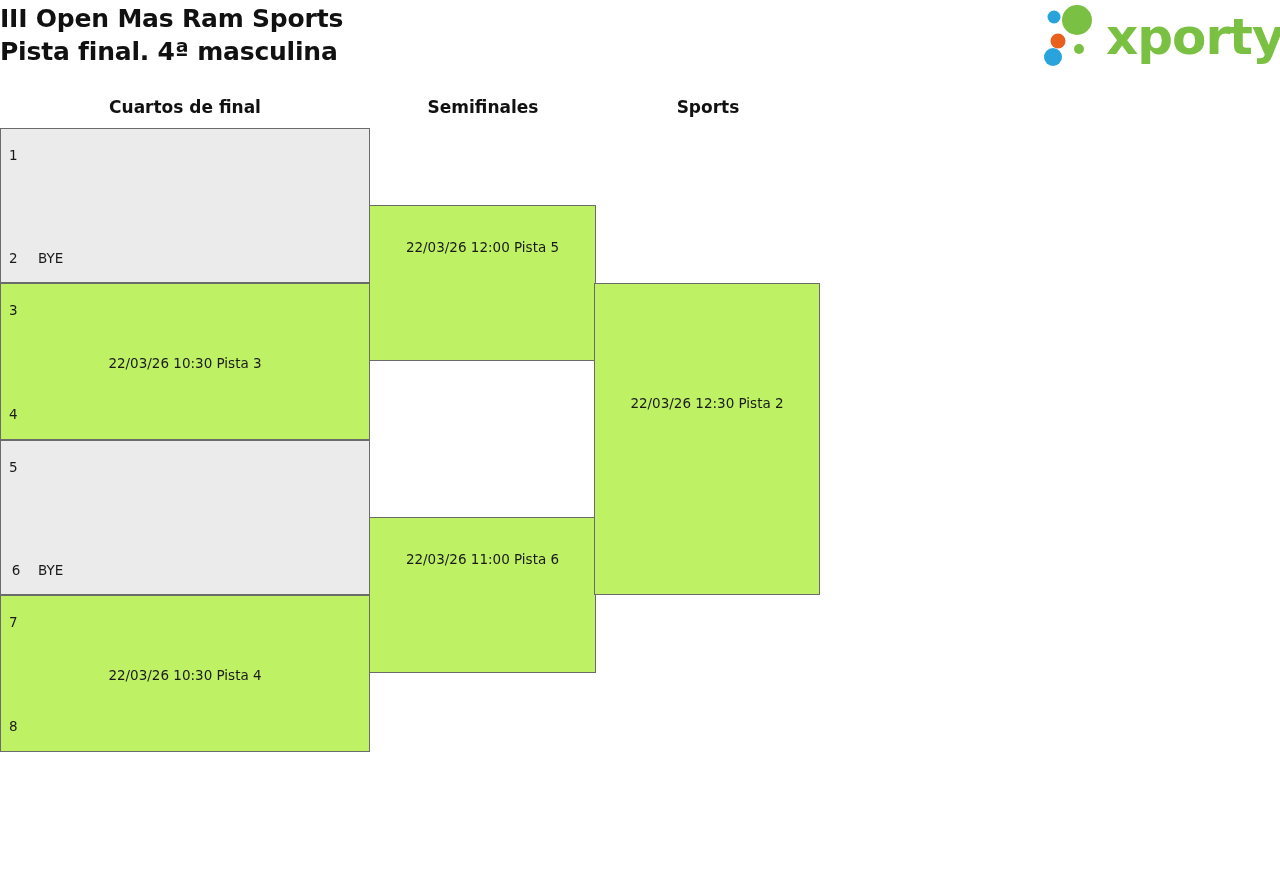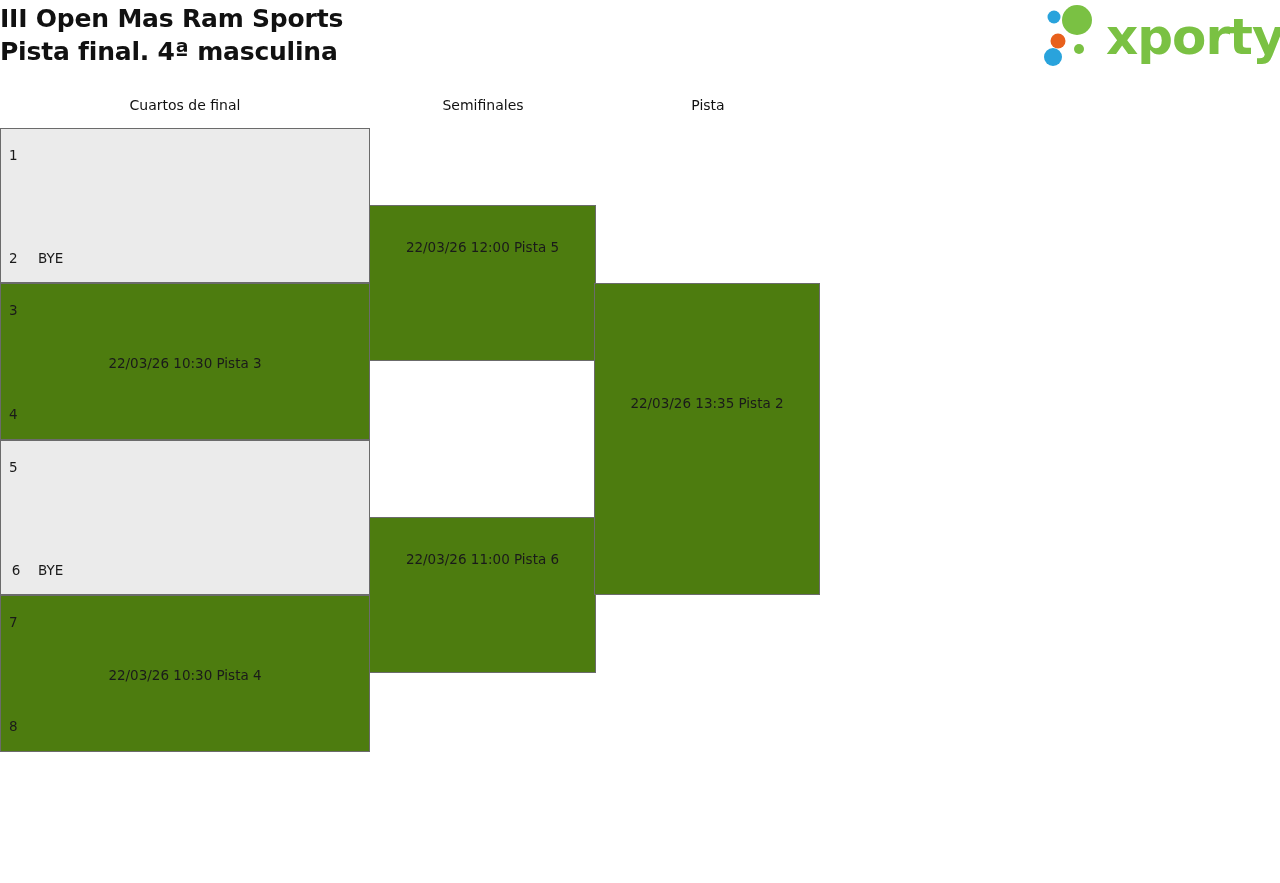--- a/index.html
+++ b/index.html
@@ -61,32 +61,32 @@
     font-size: 50px;
     font-weight: bold;
     color: #7ac143;
     letter-spacing: -1px;
     line-height: 60px;
   }
 
   
   .round-heading {
     position: absolute;
-    font-size: 14px;
-    font-weight: 400;
+    font-size: 17px;
+    font-weight: 700;
     color: #111111;
     text-align: center;
     white-space: nowrap;
   }
 
   
   .match-box {
     position: absolute;
     border: 1px solid #6b6b6b;
-    background: #4d7c0f;
+    background: #bef264;
   }
   .match-box.shaded {
     background: #ebebeb;
   }
   .seed {
     position: absolute;
     font-size: 13.5px;
     color: #1a1a1a;
     white-space: nowrap;
   }
@@ -120,21 +120,21 @@
       <circle cx="35" cy="45" r="5" fill="#7ac143"></circle>
       <circle cx="9" cy="53" r="9" fill="#29a3dc"></circle>
     </svg>
     <div id="logo-word">xporty</div>
   </div>
 
 </div>
 
 <div class="round-heading" style="left:0px; top:97px; width:370px;">Cuartos de final</div>
 <div class="round-heading" style="left:370px; top:97px; width:226px;">Semifinales</div>
-<div class="round-heading" style="left:595px; top:97px; width:226px;">Pista</div>
+<div class="round-heading" style="left:595px; top:97px; width:226px;">Sports</div>
 
 <div class="match-box shaded" style="left:0px; top:128px; width:370px; height:155px;">
   <div class="seed" style="left:8px; top:18px;">
     <span class="num">1</span><span class="name"></span>
   </div>
   <div class="match-info" style="top:67px;"></div>
   <div class="seed" style="left:8px; top:121px;">
     <span class="num">2</span><span class="name">BYE</span>
   </div>
 </div>
@@ -171,14 +171,14 @@
 
 <div class="match-box" style="left:369px; top:205px; width:227px; height:156px;">
   <div class="match-info" style="top:33px;">22/03/26 12:00 Pista 5</div>
 </div>
 
 <div class="match-box" style="left:369px; top:517px; width:227px; height:156px;">
   <div class="match-info" style="top:33px;">22/03/26 11:00 Pista 6</div>
 </div>
 
 <div class="match-box" style="left:594px; top:283px; width:226px; height:312px;">
-  <div class="match-info" style="top:111px;">22/03/26 13:35 Pista 2</div>
+  <div class="match-info" style="top:111px;">22/03/26 12:30 Pista 2</div>
 </div>
 
 </body></html>

